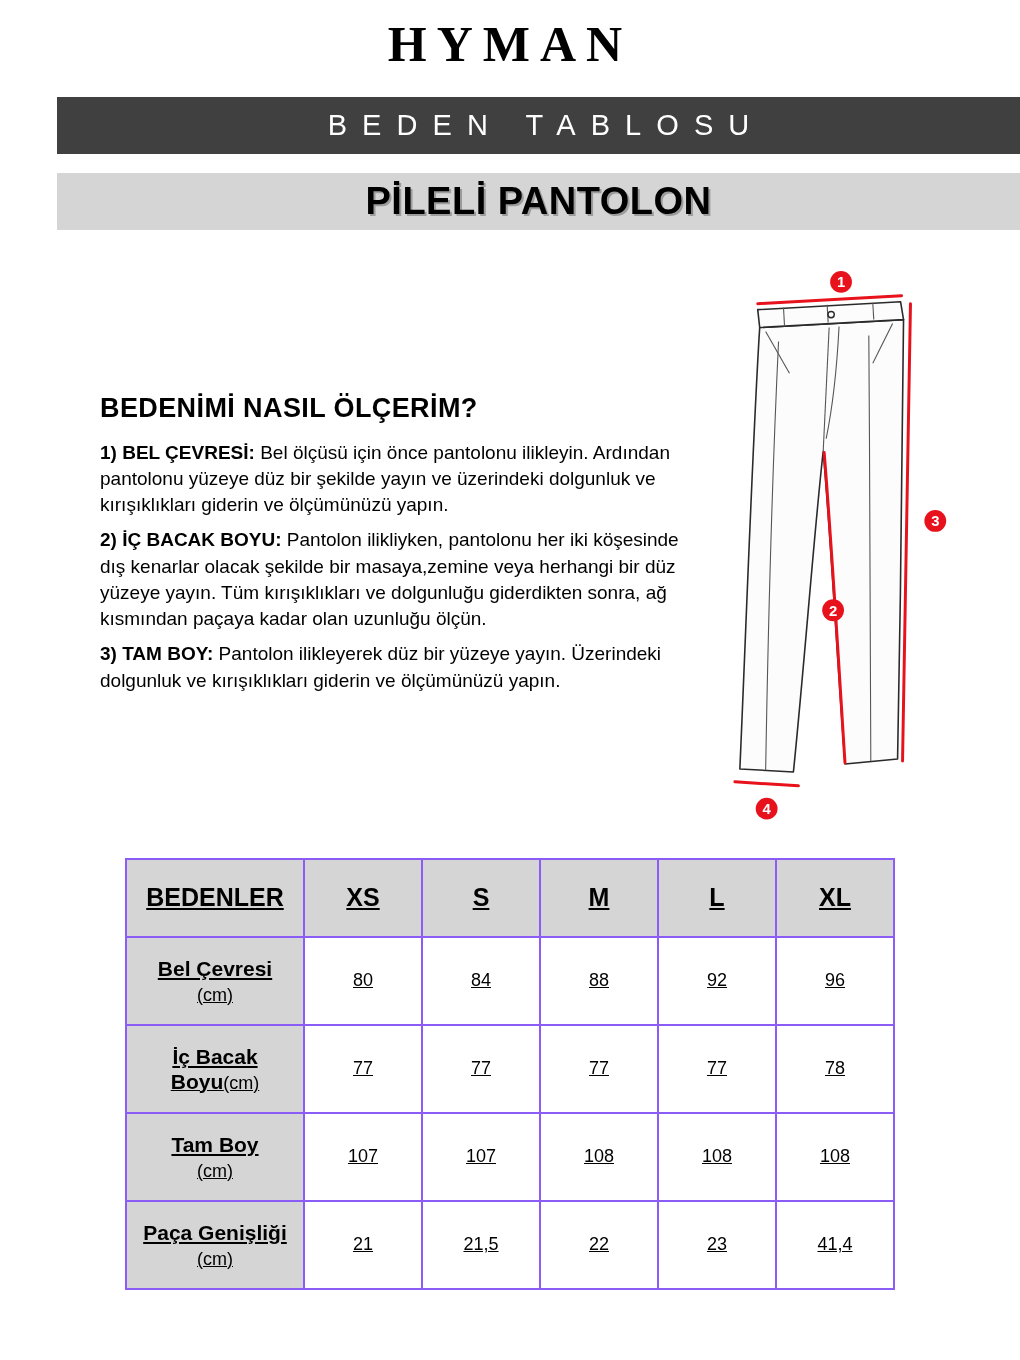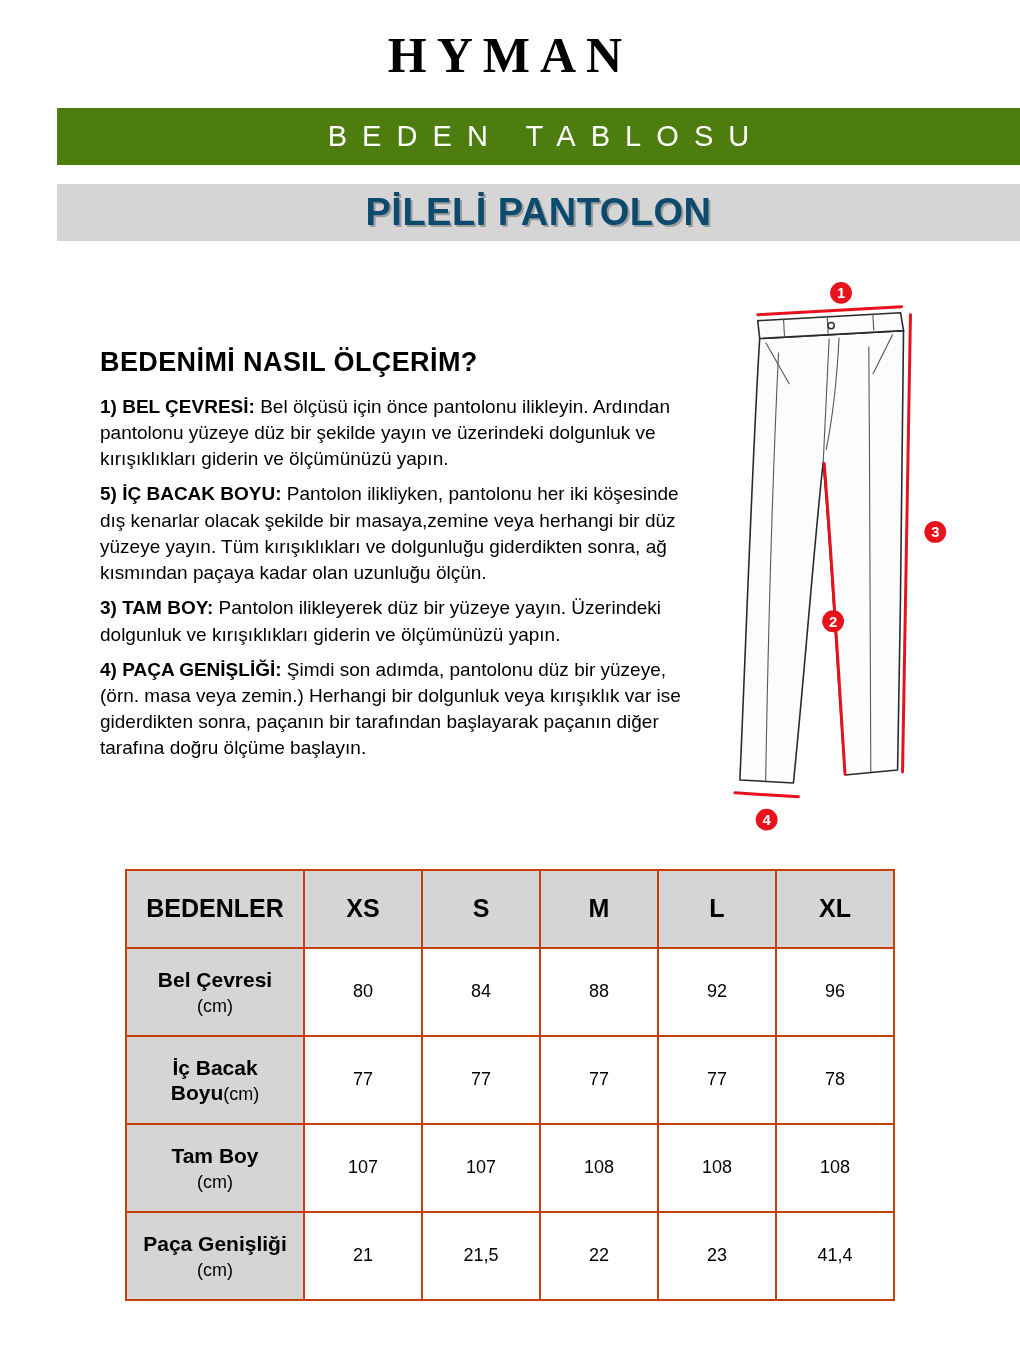--- a/index.html
+++ b/index.html
@@ -8,49 +8,49 @@
     width: 1020px;
     height: 1360px;
     margin: 0 auto;
     font-family: "Liberation Sans", sans-serif;
     color: #000;
     overflow: hidden;
   }
   .page { width: 1020px; height: 1360px; position: relative; }
 
   .brand {
-    padding-top: 29px;
+    padding-top: 18px;
     text-align: center;
     font-family: "Liberation Serif", "DejaVu Serif", serif;
     font-weight: bold;
     font-size: 50px;
     letter-spacing: 10px;
     line-height: 1.05;
   }
 
   .bar {
     margin-left: 57px;
     height: 57px;
     display: flex;
     align-items: center;
     justify-content: center;
   }
   .bar-black {
     margin-top: 26px;
-    background: #4d7c0f;
+    background: #404040;
     color: #fff;
     font-size: 29px;
     letter-spacing: 0.52em;
     text-indent: 0.52em;
     font-weight: 400;
   }
   .bar-gray {
     margin-top: 19px;
     background: #d5d5d5;
-    color: #0c4a6e;
+    color: #000000;
     font-size: 38px;
     font-weight: bold;
     letter-spacing: 0.5px;
     text-shadow: 2px 2px 0 rgba(110,110,110,0.55);
   }
 
   .content {
     display: flex;
     padding: 38px 50px 0 100px;
     align-items: center;
@@ -74,24 +74,25 @@
     width: 248px;
     flex: none;
   }
   .diagram svg { width: 248px; height: auto; display: block; }
 
   table.size {
     border-collapse: collapse;
     margin: 30px auto 0;
   }
   table.size th, table.size td {
-    border: 2px solid #c2410c;
+    border: 2px solid #8b5cf6;
     text-align: center;
     vertical-align: middle;
     padding: 0 6px;
+    text-decoration: underline;
   }
   table.size .gray { background: #d5d5d5; }
   table.size thead th { height: 78px; font-size: 25px; font-weight: bold; }
   table.size tbody th, table.size tbody td { height: 88px; text-align: center; }
   table.size .col-label { width: 178px; }
   table.size .col-size { width: 118px; }
   table.size tbody td { font-size: 18px; font-weight: 400; }
   .row-label .l1 { font-weight: bold; font-size: 21px; line-height: 1.2; }
   .row-label .l2 { font-size: 18px; font-weight: 400; line-height: 1.2; }
   .row-label .l2 b { font-size: 21px; }
@@ -108,23 +109,22 @@
   </div>
 
   <div class="bar bar-gray">
     <span>PİLELİ PANTOLON</span>
   </div>
 
   <div class="content">
     <div class="howto">
       <h2>BEDENİMİ NASIL ÖLÇERİM?</h2>
       <p><b>1) BEL ÇEVRESİ:</b> <span>Bel ölçüsü için önce pantolonu ilikleyin. Ardından pantolonu yüzeye düz bir şekilde yayın ve üzerindeki dolgunluk ve kırışıklıkları giderin ve ölçümünüzü yapın.</span></p>
-      <p><b>5) İÇ BACAK BOYU:</b> <span>Pantolon ilikliyken, pantolonu her iki köşesinde dış kenarlar olacak şekilde bir masaya,zemine veya herhangi bir düz yüzeye yayın. Tüm kırışıklıkları ve dolgunluğu giderdikten sonra, ağ kısmından paçaya kadar olan uzunluğu ölçün.</span></p>
+      <p><b>2) İÇ BACAK BOYU:</b> <span>Pantolon ilikliyken, pantolonu her iki köşesinde dış kenarlar olacak şekilde bir masaya,zemine veya herhangi bir düz yüzeye yayın. Tüm kırışıklıkları ve dolgunluğu giderdikten sonra, ağ kısmından paçaya kadar olan uzunluğu ölçün.</span></p>
       <p><b>3) TAM BOY:</b> <span>Pantolon ilikleyerek düz bir yüzeye yayın. Üzerindeki dolgunluk ve kırışıklıkları giderin ve ölçümünüzü yapın.</span></p>
-      <p><b>4) PAÇA GENİŞLİĞİ:</b> <span>Şimdi son adımda, pantolonu düz bir yüzeye, (örn. masa veya zemin.) Herhangi bir dolgunluk veya kırışıklık var ise giderdikten sonra, paçanın bir tarafından başlayarak paçanın diğer tarafına doğru ölçüme başlayın.</span></p>
     </div>
 
     <div class="diagram">
       <svg viewBox="0 0 250 565" xmlns="http://www.w3.org/2000/svg">
 
         <g stroke="#2a2a2a" stroke-width="1.6" fill="#fcfcfc" stroke-linejoin="round">
           <path d="M38 60 C31 170 24 370 18 505 L72 508 C83 400 93 265 102 185 C110 275 117 410 124 500 L177 495 C180 350 182 160 183 52 Z"></path>
           <path d="M36 42 L180 34 L183 52 L38 60 Z"></path>
         </g>
 

